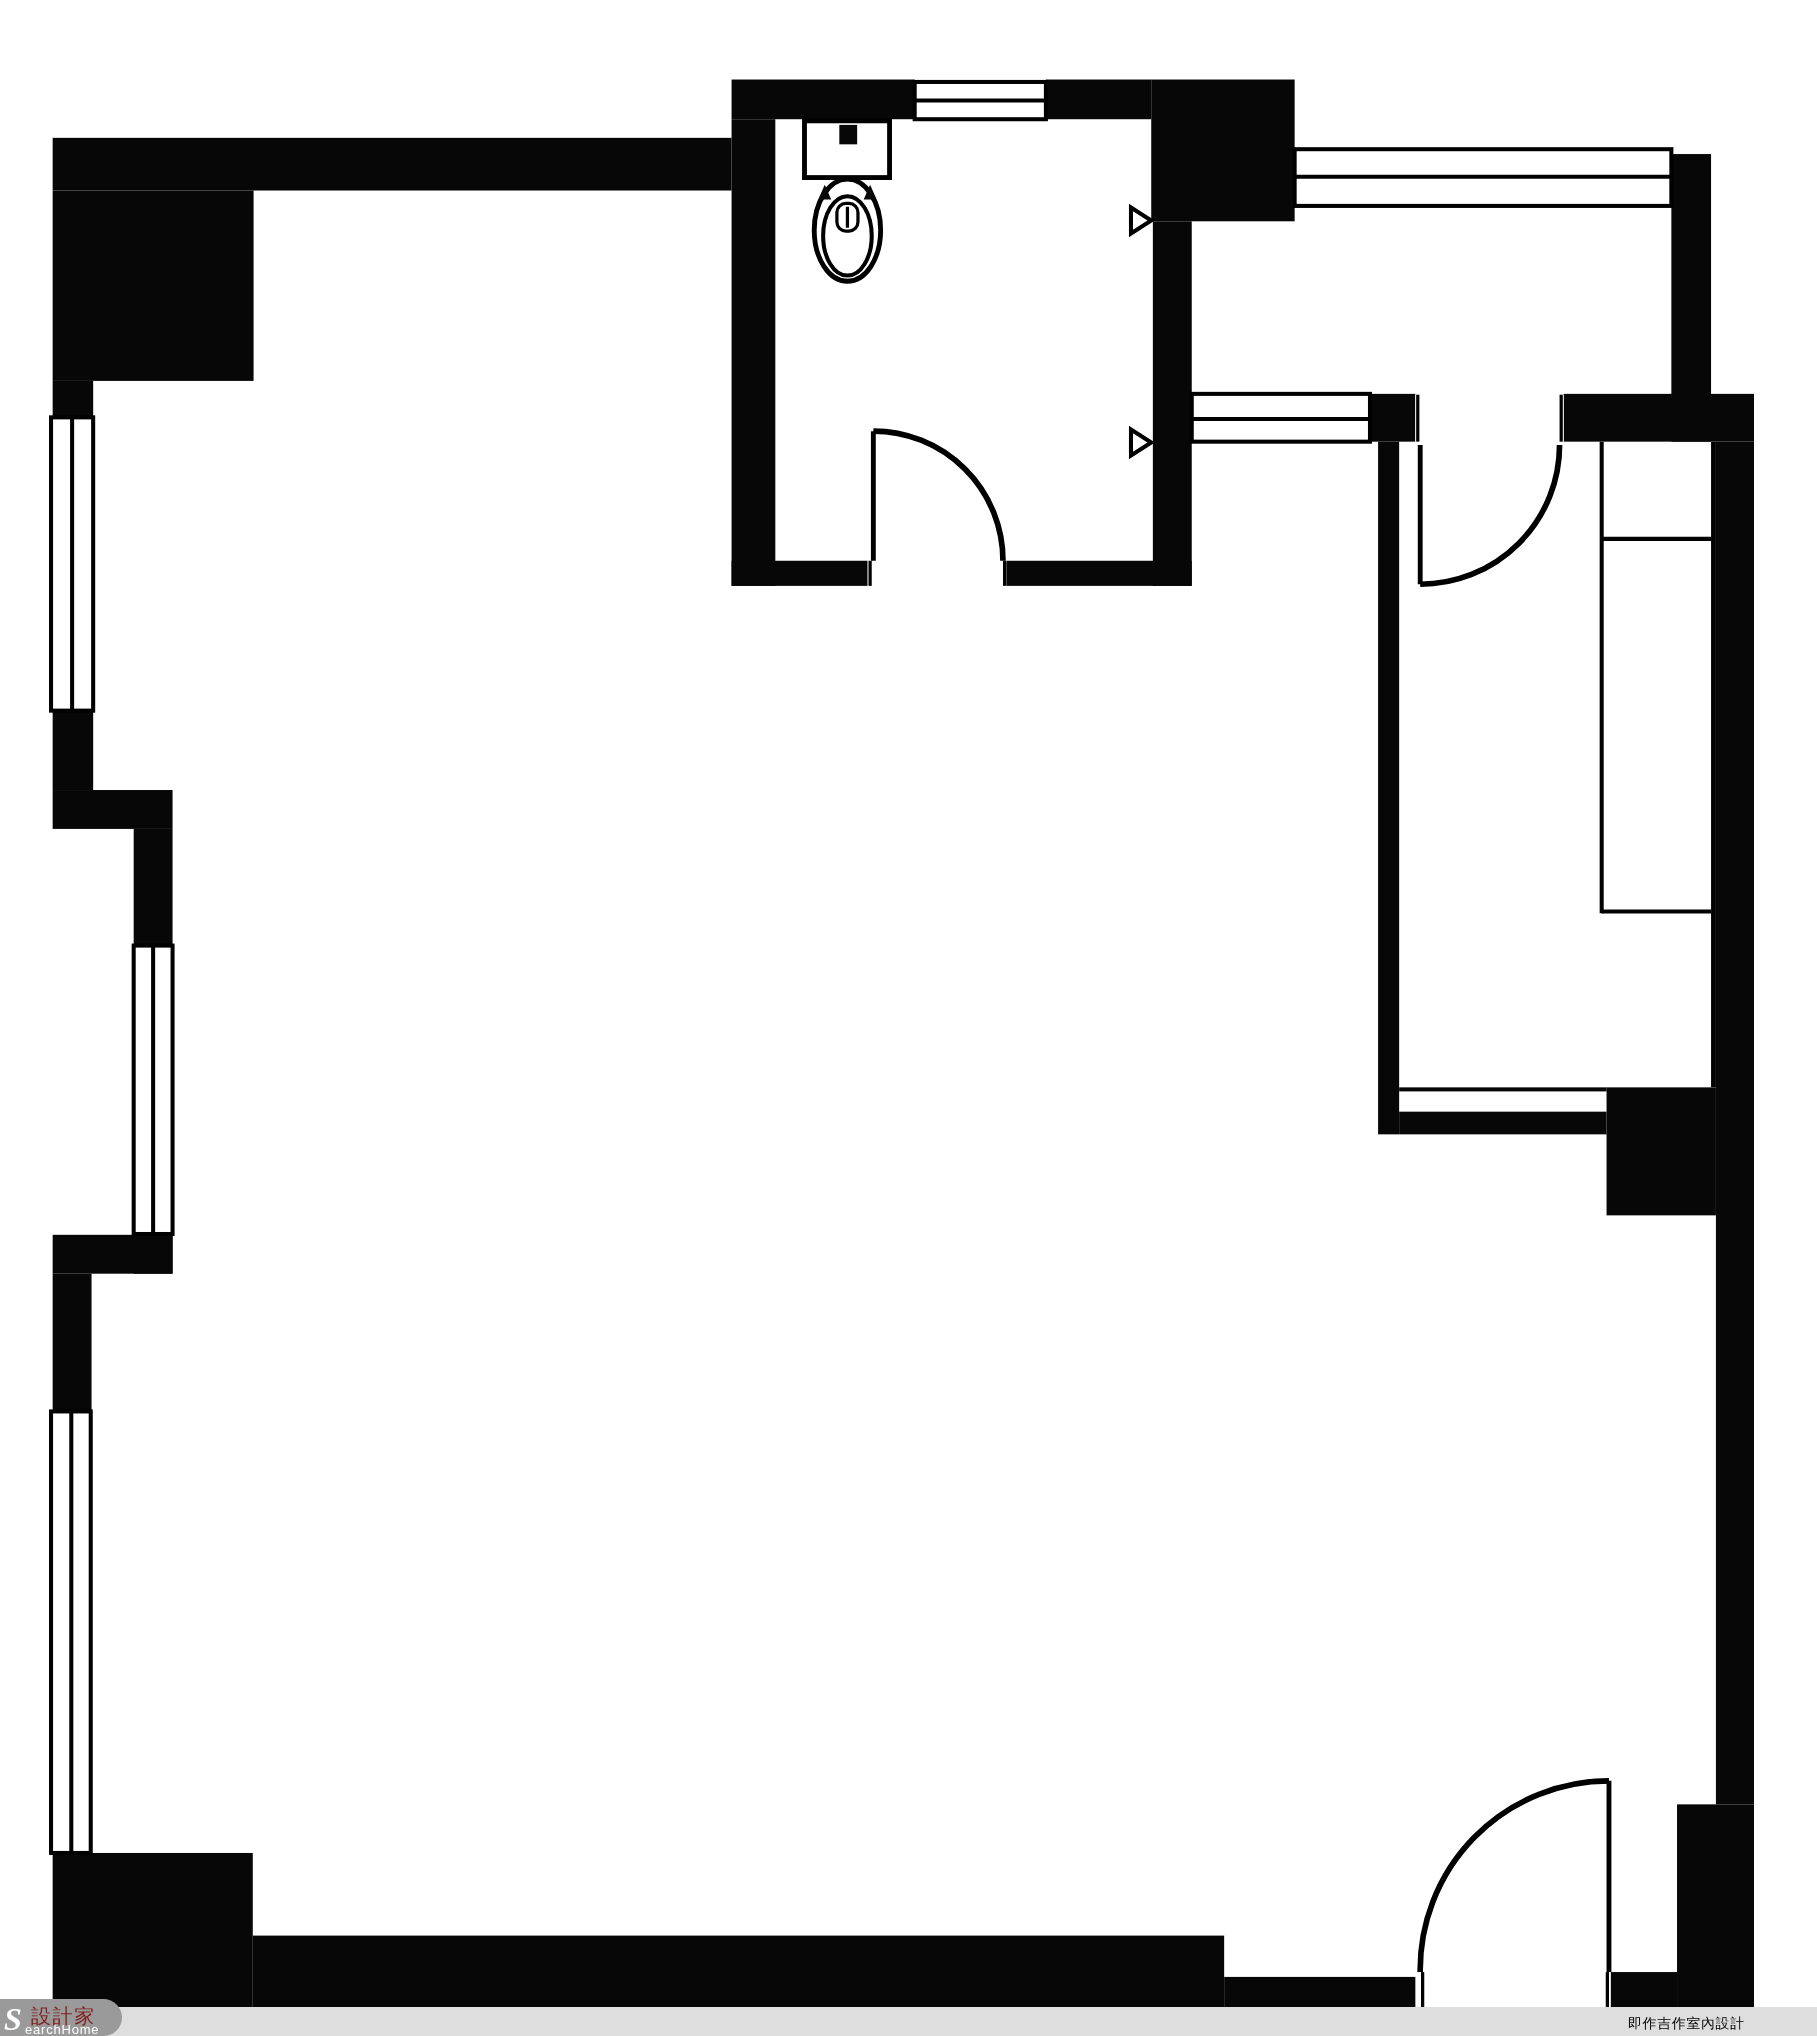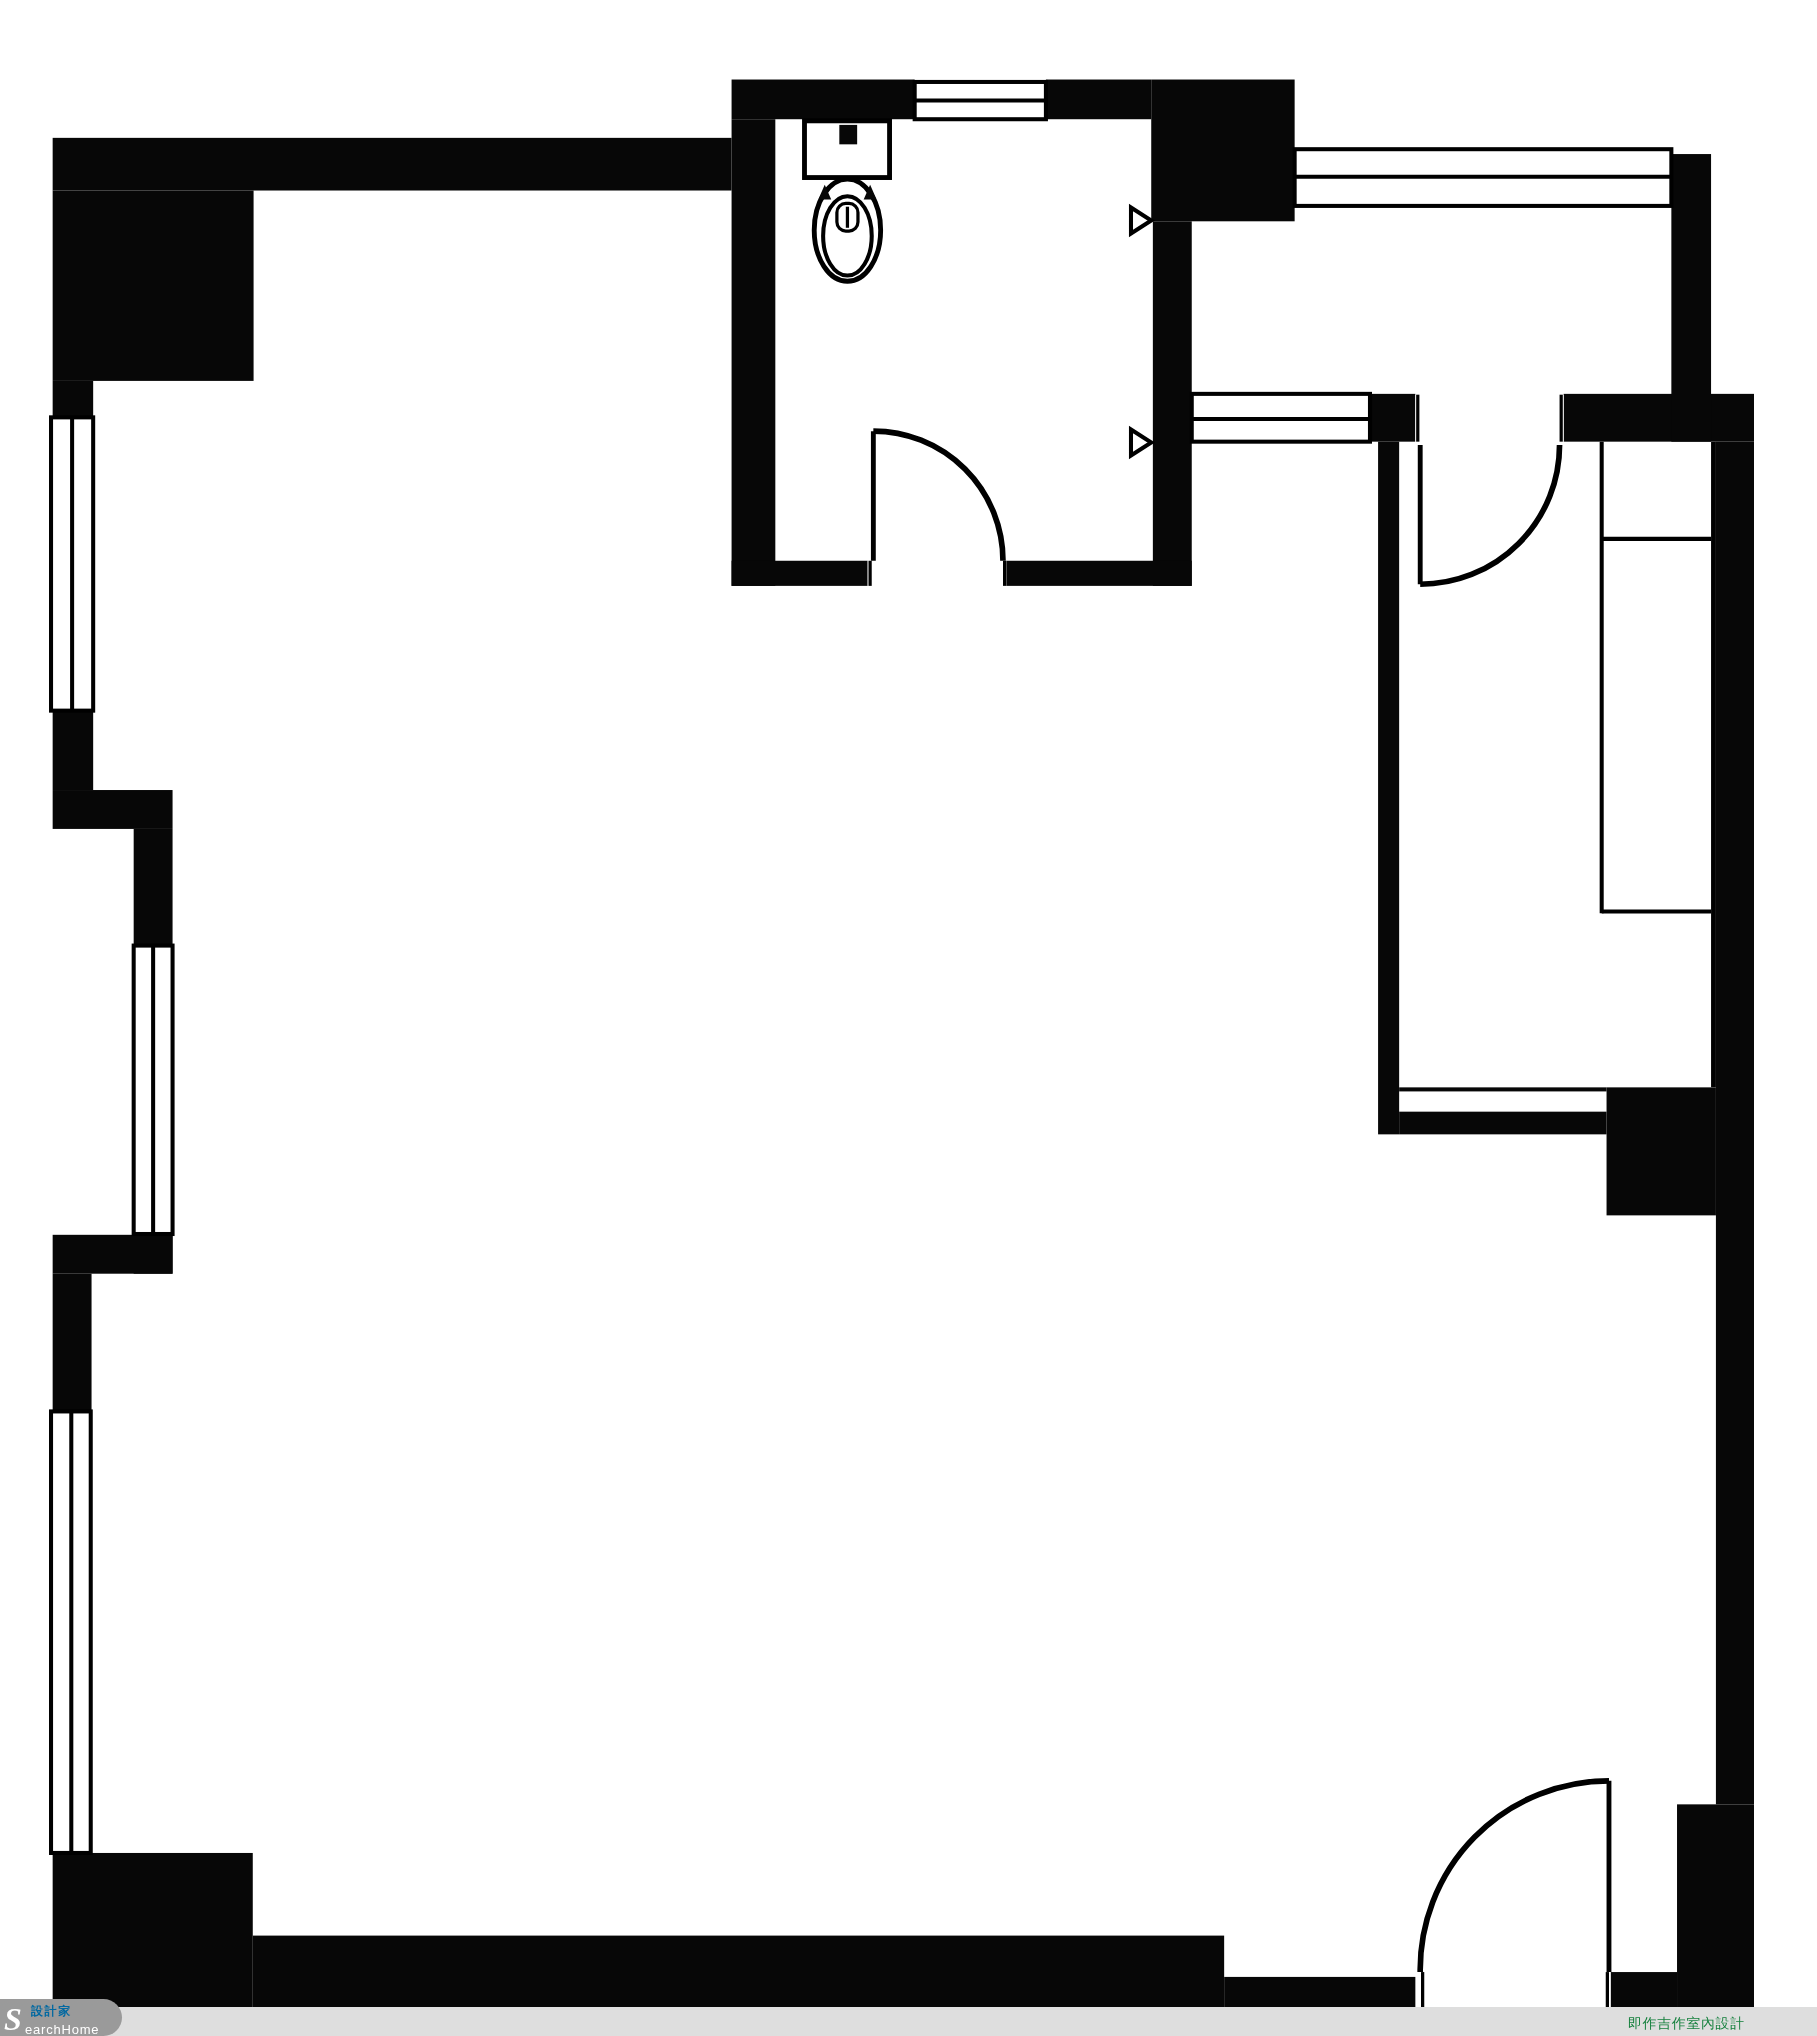--- a/index.html
+++ b/index.html
@@ -12,22 +12,22 @@
   .brand-logo{
     position:absolute;left:0;top:1999px;width:122px;height:37px;
     border-radius:0 18.6px 18.6px 0;
   }
   .logo-s{
     position:absolute;left:4px;top:2001px;width:24px;height:36px;
     font-family:"Liberation Serif", serif;font-style:italic;
     font-size:32px;line-height:36px;color:#fff;font-weight:bold;
   }
   .logo-title{
-    position:absolute;left:31px;top:2003px;font-size:12px;font-weight:bold;
-    color:#0369a1;letter-spacing:1.6px;white-space:nowrap;
+    position:absolute;left:31px;top:2003px;font-size:20px;font-weight:normal;
+    color:#7f1d1d;letter-spacing:1.6px;white-space:nowrap;
   }
   .logo-subtitle{
     position:absolute;left:25px;top:2022px;font-size:13px;color:#fff;
     letter-spacing:0.8px;white-space:nowrap;
   }
   .credit{
     position:absolute;left:1628px;top:2015px;font-size:13.8px;letter-spacing:0.8px;
     white-space:nowrap;
   }
 </style>
@@ -106,15 +106,15 @@
       <line x1="1046" y1="255" x2="1046" y2="281" stroke="#000000" stroke-width="4"></line>
       <polygon points="1010,246 1026,246 1018,228" fill="#070707"></polygon>
       <polygon points="1066,246 1082,246 1074,228" fill="#070707"></polygon>
     </svg>
 
   <div class="brand-bar" style="background: rgb(222, 222, 222);"></div>
   <div class="brand-logo" style="background: rgb(154, 154, 154);"></div>
   <div class="logo-s">S</div>
   <div class="logo-title">設計家</div>
   <div class="logo-subtitle">earchHome</div>
-  <div class="credit" style="color: #15803d;">即作吉作室內設計</div>
+  <div class="credit" style="color: #000000;">即作吉作室內設計</div>
 </div>
 
 
 </body></html>

